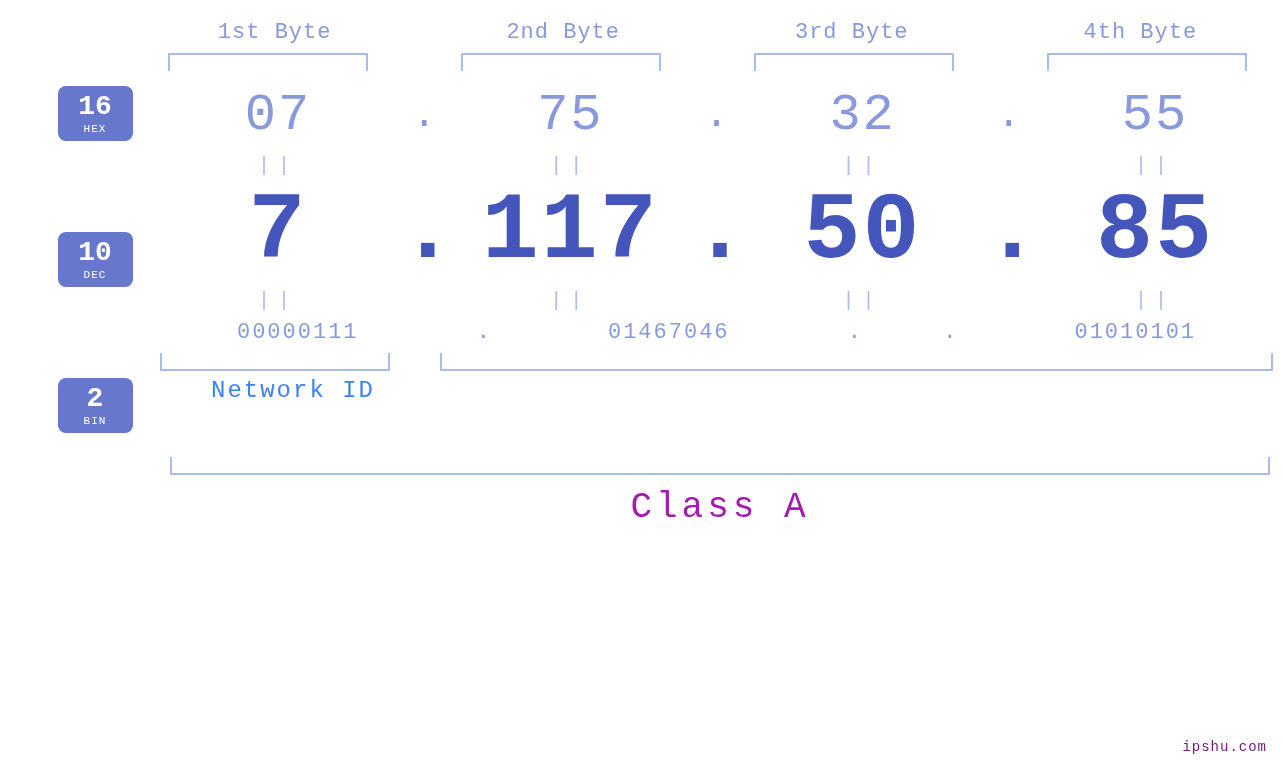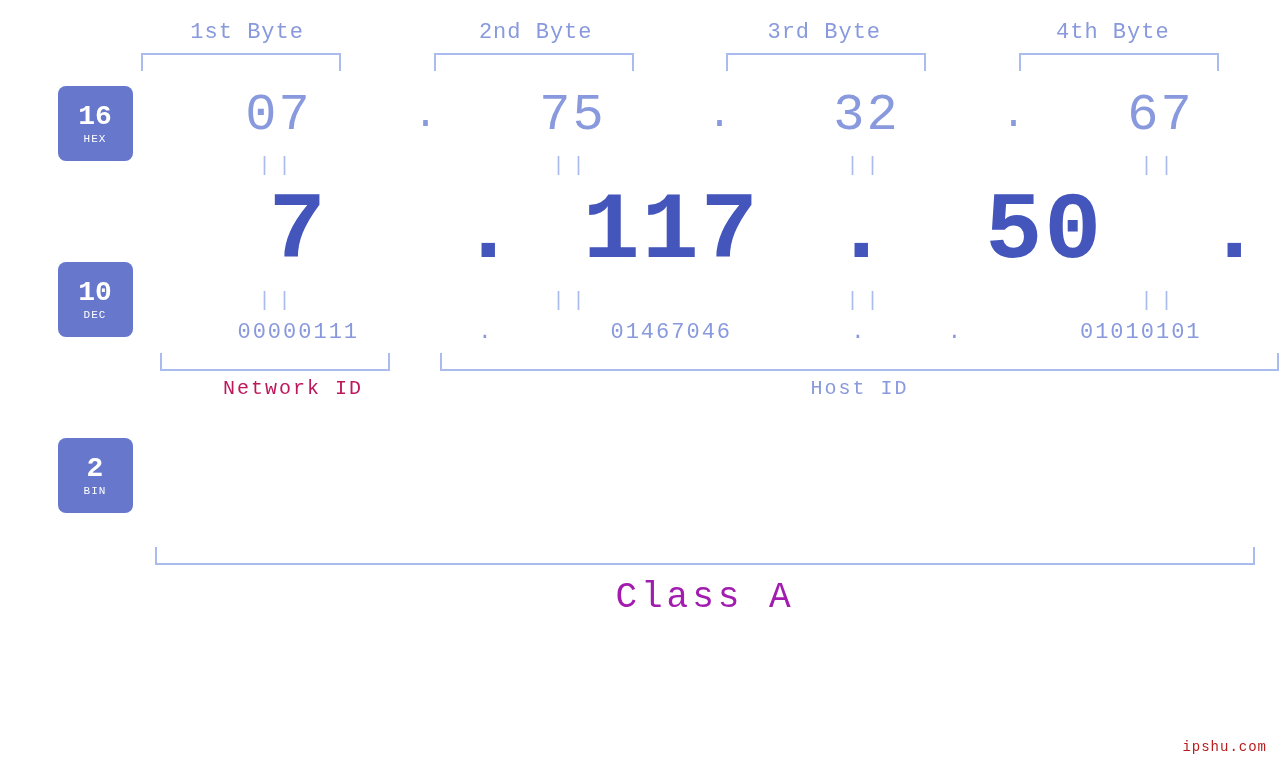--- a/index.html
+++ b/index.html
@@ -11,20 +11,21 @@
       overflow: hidden;
       position: relative;
     }
 
     .main-container {
       width: 1285px;
       height: 767px;
       position: relative;
       display: flex;
       flex-direction: column;
+      align-items: center;
       padding-top: 20px;
     }
 
     
     .byte-labels-row {
       display: flex;
       width: 1100px;
       margin-left: 130px;
       justify-content: space-around;
       margin-bottom: 8px;
@@ -57,29 +58,29 @@
     .badges-col {
       display: flex;
       flex-direction: column;
       align-items: center;
       width: 130px;
       gap: 0;
     }
 
     .badge {
       width: 75px;
-      height: 75px;
+      height: 55px;
       background: #6677cc;
       border-radius: 8px;
       display: flex;
       flex-direction: column;
       align-items: center;
       justify-content: center;
       color: white;
-      margin-bottom: 16px;
+      margin-bottom: 6px;
     }
     .badge-number {
       font-size: 28px;
       font-weight: bold;
       line-height: 1.1;
     }
     .badge-label {
       font-size: 11px;
       font-weight: normal;
       letter-spacing: 1px;
@@ -173,21 +174,21 @@
       color: #a21caf;
       font-size: 36px;
       letter-spacing: 4px;
     }
 
     
     .watermark {
       position: absolute;
       bottom: 12px;
       right: 18px;
-      color: #b91c1c;
+      color: #701a75;
       font-size: 14px;
       font-family: 'Courier New', Courier, monospace;
       letter-spacing: 1px;
     }
   </style>
 </head>
 <body>
 
 <div class="main-container">
 
@@ -231,37 +232,37 @@
         <span class="badge-number">10</span>
         <span class="badge-label">DEC</span>
       </div>
       <div class="badge-spacer2"></div>
       <div class="badge">
         <span class="badge-number">2</span>
         <span class="badge-label">BIN</span>
       </div>
     </div>
 
-    <div class="values-grid" style="padding-right:6px;">
+    <div class="values-grid" style="padding-right:12px;">
 
       <div class="values-row">
         <div class="value-cell">
           <span class="hex-value">07</span>
         </div>
         <div class="dot-cell" style="font-size:40px; color:#8899dd;">.</div>
         <div class="value-cell">
           <span class="hex-value">75</span>
         </div>
         <div class="dot-cell" style="font-size:40px; color:#8899dd;">.</div>
         <div class="value-cell">
           <span class="hex-value">32</span>
         </div>
         <div class="dot-cell" style="font-size:40px; color:#8899dd;">.</div>
         <div class="value-cell">
-          <span class="hex-value">67</span>
+          <span class="hex-value">55</span>
         </div>
       </div>
 
       <div class="equals-row">
         <div class="equals-cell">||</div>
         <div class="equals-dot-cell"></div>
         <div class="equals-cell">||</div>
         <div class="equals-dot-cell"></div>
         <div class="equals-cell">||</div>
         <div class="equals-dot-cell"></div>
@@ -274,20 +275,23 @@
         </div>
         <div class="dot-cell dec-dot">.</div>
         <div class="value-cell">
           <span class="dec-value">117</span>
         </div>
         <div class="dot-cell dec-dot">.</div>
         <div class="value-cell">
           <span class="dec-value">50</span>
         </div>
         <div class="dot-cell dec-dot">.</div>
+        <div class="value-cell">
+          <span class="dec-value">85</span>
+        </div>
       </div>
 
       <div class="equals-row">
         <div class="equals-cell">||</div>
         <div class="equals-dot-cell"></div>
         <div class="equals-cell">||</div>
         <div class="equals-dot-cell"></div>
         <div class="equals-cell">||</div>
         <div class="equals-dot-cell"></div>
         <div class="equals-cell">||</div>
@@ -311,26 +315,23 @@
       <div style="display:flex; flex-direction:row; margin-top:8px;">
 
         <div style="width:230px; height:18px; border-bottom:2px solid #aabbee; border-left:2px solid #aabbee; border-right:2px solid #aabbee;"></div>
         <div style="width:50px;"></div>
 
         <div style="flex:1; height:18px; border-bottom:2px solid #aabbee; border-left:2px solid #aabbee; border-right:2px solid #aabbee;"></div>
       </div>
 
       <div style="display:flex; flex-direction:row; margin-top:6px;">
         <div style="width:230px; text-align:center;">
-          <span style="color:#be185d; font-size:20px; letter-spacing:2px;margin-left:36px;">Network ID</span>
+          <span style="color:#3b82f6; font-size:24px; letter-spacing:2px;margin-left:36px;">Network ID</span>
         </div>
         <div style="width:50px;"></div>
-        <div style="flex:1; text-align:center;">
-          <span style="color:#8899dd; font-size:20px; letter-spacing:2px;">Host ID</span>
-        </div>
       </div>
 
     </div>
   </div>
 
   <div style="width:1100px; margin-left:155px; margin-top:18px;">
     <div style="width:100%; height:18px; border-bottom:2px solid #aabbee; border-left:2px solid #aabbee; border-right:2px solid #aabbee;"></div>
   </div>
 
   <div style="width:1100px; margin-left:155px; text-align:center; margin-top:12px;">

